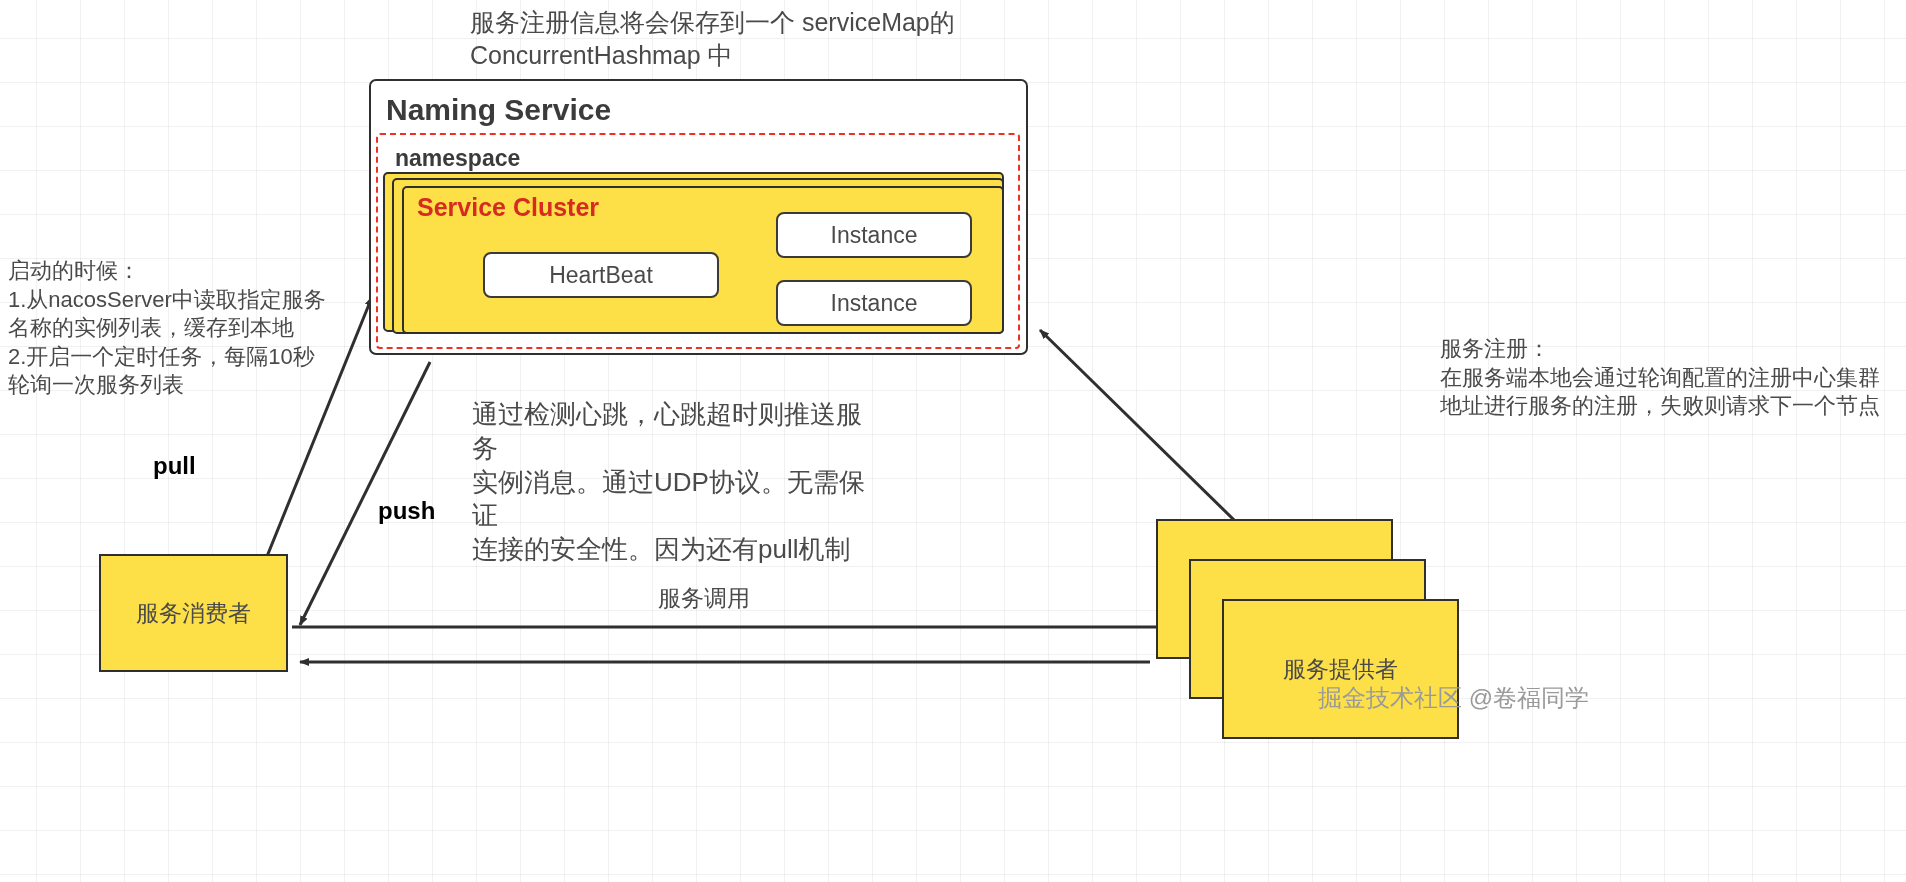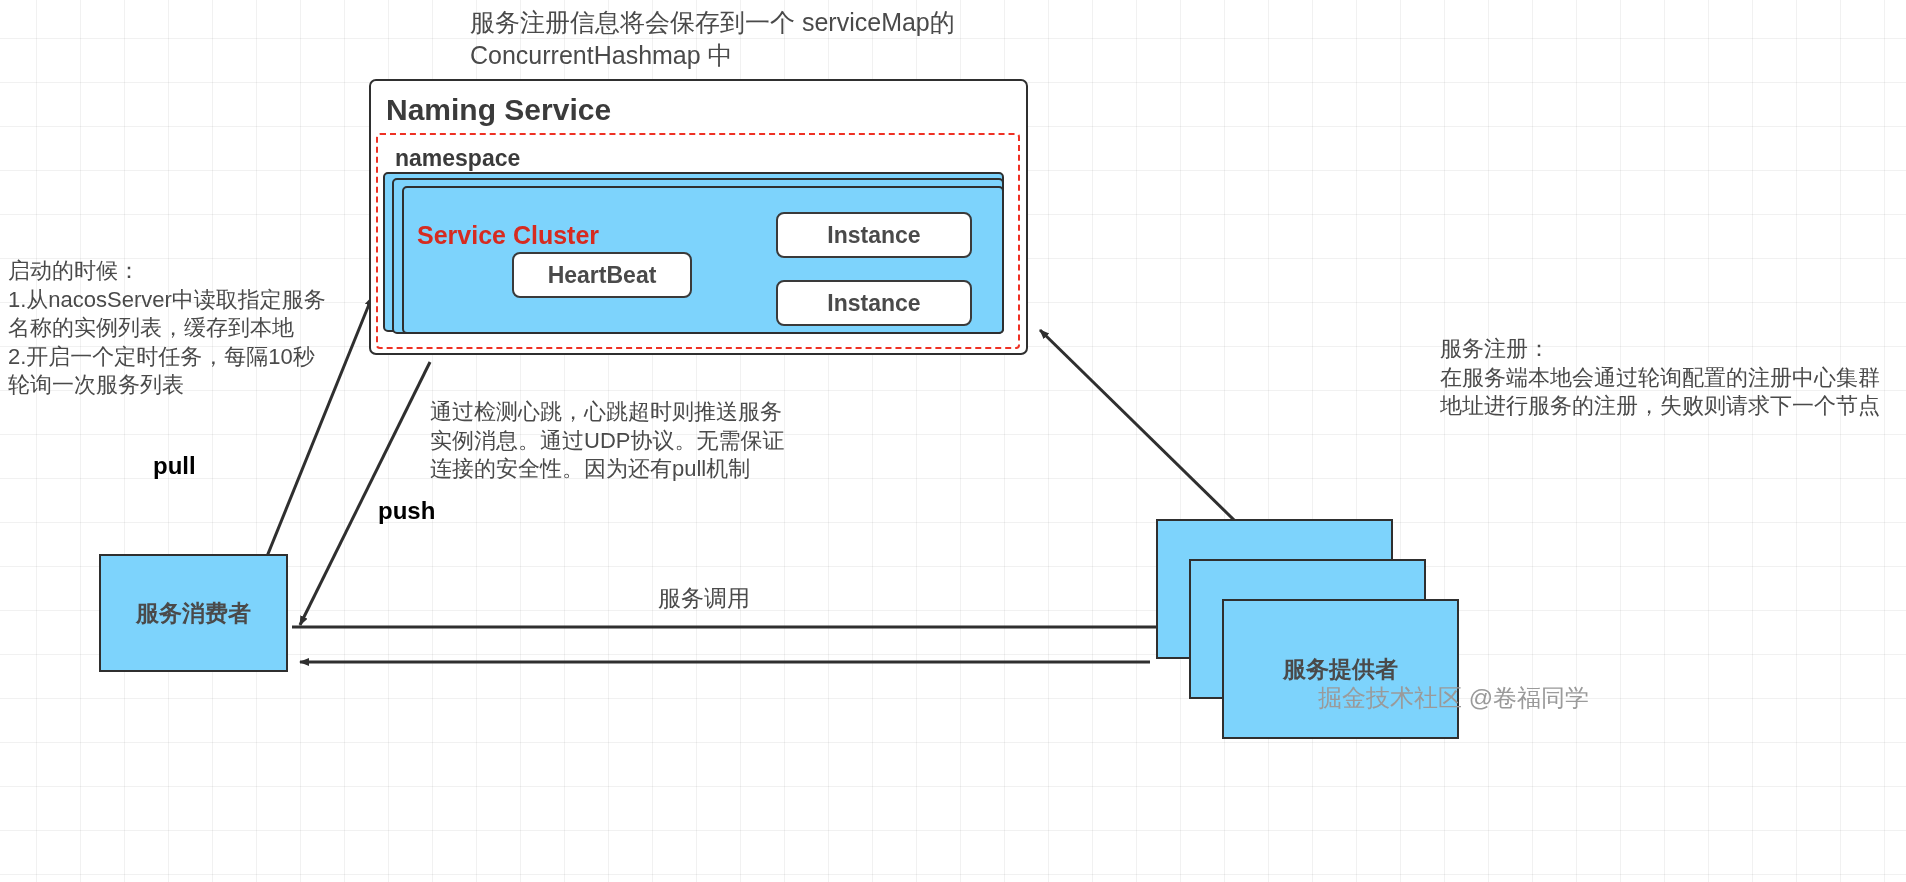--- a/index.html
+++ b/index.html
@@ -12,39 +12,39 @@
   
   #grid{
     position:absolute;left:0;top:0;width:1906px;height:882px;
     background-image:
       linear-gradient(to right, rgba(0,0,0,0.055) 1px, transparent 1px),
       linear-gradient(to bottom, rgba(0,0,0,0.055) 1px, transparent 1px);
     background-size:44px 44px;
     background-position:-8px -6px;
   }
   #svg-layer{position:absolute;left:0;top:0;width:1906px;height:882px;}
-  .node{position:absolute;box-sizing:border-box;font-weight:bold;}
+  .node{position:absolute;box-sizing:border-box;}
 
   
   .box-outer{
     background:#ffffff;border:2.5px solid #2f2f2f;border-radius:7px;
   }
   .box-plain{
-    background:#7dd3fc;border:2.5px solid #2f2f2f;border-radius:0;
+    background:#fde047;border:2.5px solid #2f2f2f;border-radius:0;
   }
   .box-round{
     background:#ffffff;border:2.5px solid #3a3a3a;border-radius:8px;
   }
   .dashed-red{
     border:2.5px dashed #ee3124;border-radius:4px;background:transparent;
   }
 
   .lbl{position:absolute;white-space:pre;line-height:1.0;}
   .title-bold{font-weight:bold;color:#3b3b3b;}
-  .red-bold{font-weight:bold;color:#d62b20;margin-top:28px;}
+  .red-bold{font-weight:bold;color:#d62b20;}
   .centered{
     display:flex;align-items:center;justify-content:center;
     text-align:center;width:100%;height:100%;
   }
   .anno{
     position:absolute;color:#4a4a4a;line-height:1.30;white-space:pre-line;
   }
   .anno-c{text-align:left;}
   .anno-l{text-align:left;}
   .edge-label{
@@ -88,39 +88,39 @@
 
 <div class="lbl title-bold" style="left:395px;top:147px;font-size:23px;">namespace</div>
 
 <div class="node box-plain" style="left:383px;top:172px;width:621px;height:160px;border-radius:5px;"></div>
 <div class="node box-plain" style="left:392px;top:178px;width:612px;height:156px;border-radius:5px;"></div>
 
 <div class="node box-plain" style="left:402px;top:186px;width:602px;height:148px;border-radius:5px;"></div>
 
 <div class="lbl red-bold" style="left:417px;top:195px;font-size:25px;">Service Cluster</div>
 
-<div class="node box-round" style="left:483px;top:252px;width:180px;height:46px;margin-left:29px;">
+<div class="node box-round" style="left:483px;top:252px;width:236px;height:46px;">
   <div class="centered" style="font-size:23px;color:#4a4a4a;">HeartBeat</div>
 </div>
 
 <div class="node box-round" style="left:776px;top:212px;width:196px;height:46px;">
   <div class="centered" style="font-size:23px;color:#4a4a4a;">Instance</div>
 </div>
 
 <div class="node box-round" style="left:776px;top:280px;width:196px;height:46px;">
   <div class="centered" style="font-size:23px;color:#4a4a4a;">Instance</div>
 </div>
 
 <div class="anno anno-l" style="left:8px;top:257px;width:350px;font-size:22px;">启动的时候：
 1.从nacosServer中读取指定服务
 名称的实例列表，缓存到本地
 2.开启一个定时任务，每隔10秒
 轮询一次服务列表</div>
 
-<div class="anno anno-c" style="left:430px;top:398px;width:400px;font-size:22px;">通过检测心跳，心跳超时则推送服务
+<div class="anno anno-c" style="left:472px;top:398px;width:400px;font-size:26px;">通过检测心跳，心跳超时则推送服务
 实例消息。通过UDP协议。无需保证
 连接的安全性。因为还有pull机制</div>
 
 <div class="anno anno-c" style="left:1440px;top:335px;width:466px;font-size:22px;">服务注册：
 在服务端本地会通过轮询配置的注册中心集群
 地址进行服务的注册，失败则请求下一个节点</div>
 
 <div class="edge-label" style="left:153px;top:452px;font-size:24px;">pull</div>
 
 <div class="edge-label" style="left:360px;top:497px;font-size:24px;margin-left:18px;">push</div>

